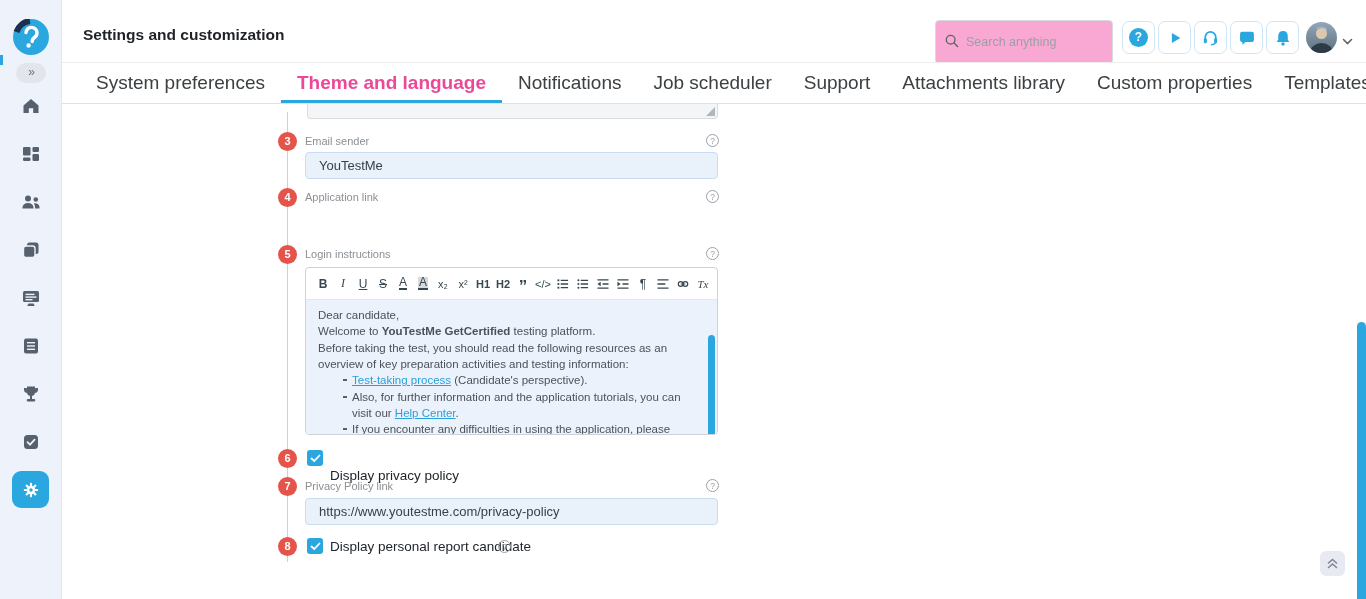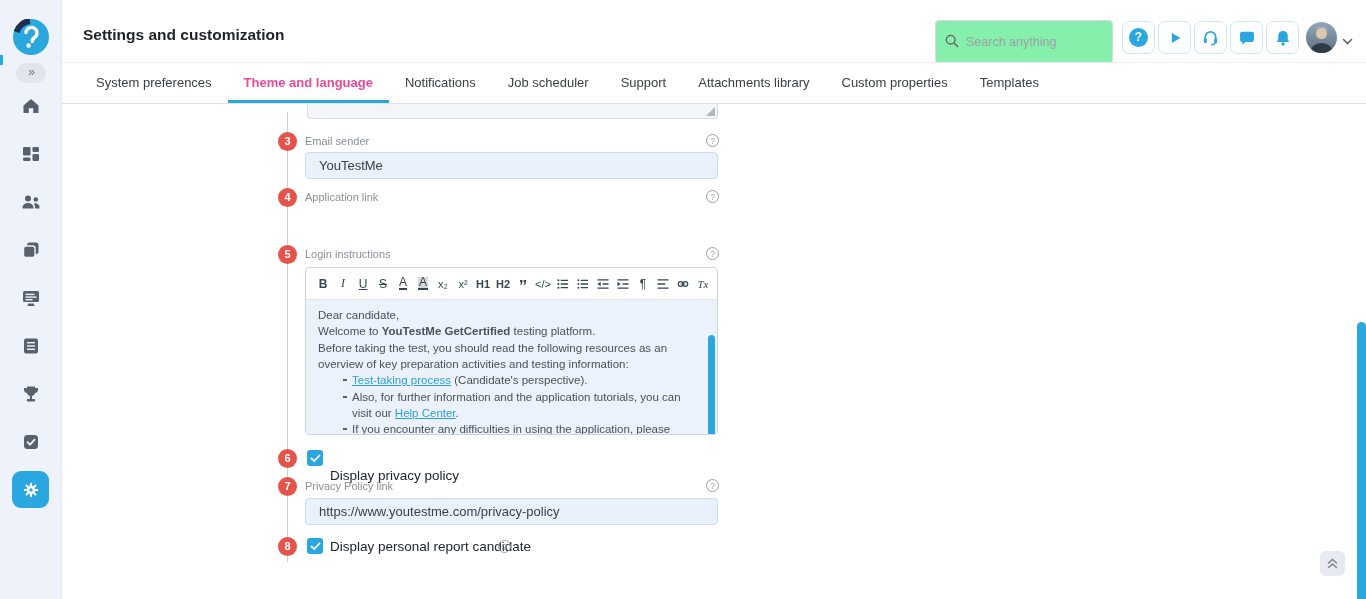--- a/index.html
+++ b/index.html
@@ -14,35 +14,35 @@
     color:#6b7280; font-size:12px; text-align:center; line-height:19px; letter-spacing:-1px; cursor:pointer; }
   .side-icon { position:absolute; left:21px; width:20px; height:20px; }
   .side-icon svg { display:block; }
   .settings-btn { position:absolute; left:12px; top:471px; width:37px; height:37px; border-radius:9px; background:#2ba7e0;
     display:flex; align-items:center; justify-content:center; cursor:pointer; }
 
   
   .header { position:absolute; left:62px; top:0; width:1304px; height:62px; background:#fff; }
   .page-title { position:absolute; left:21px; top:26px; font-size:15.5px; font-weight:bold; color:#1f2226; }
   .search-box { position:absolute; left:873px; top:20px; width:178px; height:44px; border:1px solid #d7dade; border-radius:4px;
-    background:#86efac; display:flex; align-items:center; padding:0 8px; gap:7px; }
+    background:#f9a8d4; display:flex; align-items:center; padding:0 8px; gap:7px; }
   .search-box input { border:none; outline:none; width:130px; font-size:12.5px; color:#3c4043; background:transparent; font-family:inherit; }
   .search-box input::placeholder { color:#9aa0a6; }
   .hbtn { position:absolute; top:21px; width:33px; height:33px; background:#fff; border:1px solid #cfe6f6; border-radius:7px;
     display:flex; align-items:center; justify-content:center; cursor:pointer; }
   .help-circle { width:19px; height:19px; border-radius:50%; background:#2ba7e0; color:#fff; font-size:12px; font-weight:bold;
     text-align:center; line-height:19px; }
   .avatar { position:absolute; left:1244px; top:22px; width:31px; height:31px; border-radius:50%; overflow:hidden;
     background:linear-gradient(180deg,#93a7b8 0%,#5d6f80 100%); cursor:pointer; }
   .avatar-chevron { position:absolute; left:1280px; top:32px; cursor:pointer; }
 
   
   .tabbar { position:absolute; left:62px; top:62px; width:1304px; height:42px; background:#fff; border-top:1px solid #ededed;
     border-bottom:1px solid #e0e2e5; display:flex; padding-left:18px; }
-  .tab { padding:0 16px; font-size:13px; color:#3c4043; line-height:39px; cursor:pointer; border-bottom:3px solid transparent; white-space:nowrap; }
+  .tab { padding:0 16px; font-size:19px; color:#3c4043; line-height:39px; cursor:pointer; border-bottom:3px solid transparent; white-space:nowrap; }
   .tab.active { font-weight:bold; color:#ec4899; border-bottom:3px solid #2ba7e0; }
 
   
   .content { position:absolute; left:62px; top:104px; width:1304px; height:495px; background:#fff; }
   
   .textarea-remnant { position:absolute; left:245px; top:0px; width:411px; height:15px; background:#f4f5f7;
     border:1px solid #dadce0; border-top:none; border-radius:0 0 4px 4px; }
   .resize-grip { position:absolute; right:2px; bottom:2px; width:0; height:0;
     border-left:9px solid transparent; border-bottom:9px solid #9aa0a6; opacity:.75; }
   .connector { position:absolute; left:225px; top:8px; width:1px; height:450px; background:#c9d1dd; }

